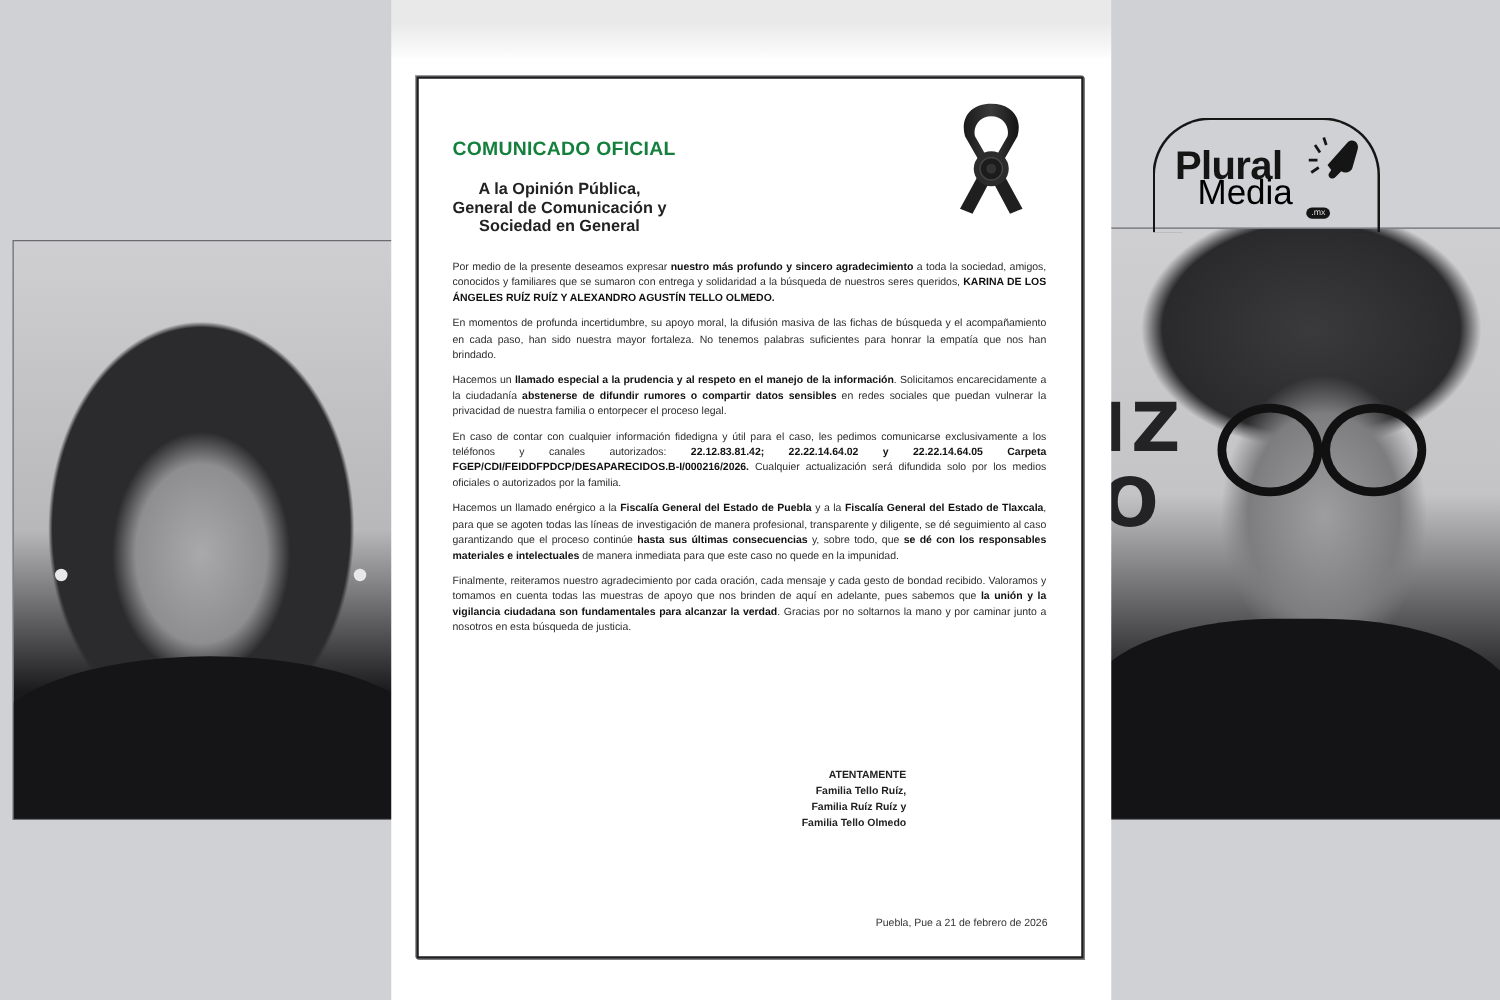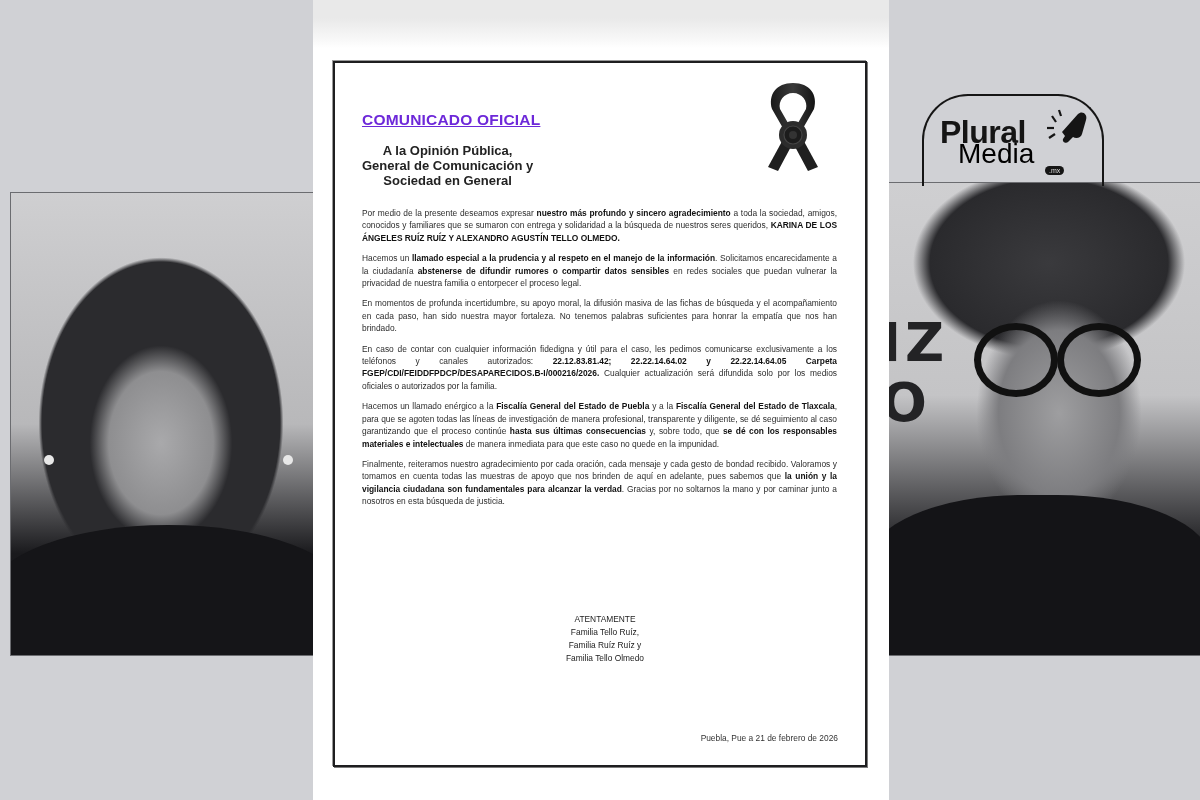--- a/index.html
+++ b/index.html
@@ -40,35 +40,35 @@
     position:absolute; left:313px; top:0; width:576px; height:800px;
     background:linear-gradient(180deg, #e9e9e9 0px, #e9e9e9 18px, #f8f8f8 40px, #ffffff 48px, #ffffff 100%);
   }
   .doc-frame {
     position:absolute; left:20px; top:61px; width:530px; height:702px;
     border:2px solid #1e1e20; box-shadow:1px 1px 0 #7c7c7c, -1px -1px 0 #9a9a9a;
     background:#fff;
   }
   .doc-title {
     position:absolute; left:27px; top:48px;
-    font-weight:bold; font-size:15.5px; text-decoration:underline; color:#6d28d9; letter-spacing:0.2px;text-align:right;
+    font-weight:bold; font-size:15.5px; color:#15803d; letter-spacing:0.2px;text-align:right;
   }
   .addressee {
     position:absolute; left:27px; top:80px; font-weight:bold; font-size:13px; line-height:15px; color:#222;text-align:center;
   }
   .ribbon { position:absolute; left:423px; top:16px; width:70px; height:100px; }
   .body-text {
     position:absolute; left:27px; top:144px; width:475px;
     font-size:8.4px; line-height:12.4px; color:#2c2c2c; text-align:justify;
   }
   .body-text p { margin:0 0 8px 0; }
   .body-text b { color:#111; }
   .signature {
-    position:absolute; left:150px; top:550px; width:240px; text-align:center;
-    font-weight:normal; font-size:8.4px; line-height:13px; color:#222;
+    position:absolute; left:150px; top:550px; width:240px; text-align:right;
+    font-weight:bold; font-size:8.4px; line-height:13px; color:#222;
   }
   .place-date {
     position:absolute; right:27px; top:670px; font-size:8.4px; color:#333;
   }
 
   .logo {
     position:absolute; left:922px; top:94px; width:182px; height:92px;
     border:2.5px solid #151515; border-bottom:none; border-radius:46px 46px 0 0;
     box-sizing:border-box;
   }
@@ -114,22 +114,22 @@
     </svg>
 
     <div class="addressee">
       <div>A la Opinión Pública,</div>
       <div>General de Comunicación y</div>
       <div>Sociedad en General</div>
     </div>
 
     <div class="body-text" id="body-text">
         <p><span>Por medio de la presente deseamos expresar </span><b>nuestro más profundo y sincero agradecimiento</b><span> a toda la sociedad, amigos, conocidos y familiares que se sumaron con entrega y solidaridad a la búsqueda de nuestros seres queridos, </span><b>KARINA DE LOS ÁNGELES RUÍZ RUÍZ Y ALEXANDRO AGUSTÍN TELLO OLMEDO.</b></p>
+        <p><span>En momentos de profunda incertidumbre, su apoyo moral, la difusión masiva de las fichas de búsqueda y el acompañamiento en cada paso, han sido nuestra mayor fortaleza. No tenemos palabras suficientes para honrar la empatía que nos han brindado.</span></p>
         <p><span>Hacemos un </span><b>llamado especial a la prudencia y al respeto en el manejo de la información</b><span>. Solicitamos encarecidamente a la ciudadanía </span><b>abstenerse de difundir rumores o compartir datos sensibles</b><span> en redes sociales que puedan vulnerar la privacidad de nuestra familia o entorpecer el proceso legal.</span></p>
-        <p><span>En momentos de profunda incertidumbre, su apoyo moral, la difusión masiva de las fichas de búsqueda y el acompañamiento en cada paso, han sido nuestra mayor fortaleza. No tenemos palabras suficientes para honrar la empatía que nos han brindado.</span></p>
         <p><span>En caso de contar con cualquier información fidedigna y útil para el caso, les pedimos comunicarse exclusivamente a los teléfonos y canales autorizados: </span><b>22.12.83.81.42; 22.22.14.64.02 y 22.22.14.64.05 Carpeta FGEP/CDI/FEIDDFPDCP/DESAPARECIDOS.B-I/000216/2026.</b><span> Cualquier actualización será difundida solo por los medios oficiales o autorizados por la familia.</span></p>
         <p><span>Hacemos un llamado enérgico a la </span><b>Fiscalía General del Estado de Puebla</b><span> y a la </span><b>Fiscalía General del Estado de Tlaxcala</b><span>, para que se agoten todas las líneas de investigación de manera profesional, transparente y diligente, se dé seguimiento al caso garantizando que el proceso continúe </span><b>hasta sus últimas consecuencias</b><span> y, sobre todo, que </span><b>se dé con los responsables materiales e intelectuales</b><span> de manera inmediata para que este caso no quede en la impunidad.</span></p>
         <p><span>Finalmente, reiteramos nuestro agradecimiento por cada oración, cada mensaje y cada gesto de bondad recibido. Valoramos y tomamos en cuenta todas las muestras de apoyo que nos brinden de aquí en adelante, pues sabemos que </span><b>la unión y la vigilancia ciudadana son fundamentales para alcanzar la verdad</b><span>. Gracias por no soltarnos la mano y por caminar junto a nosotros en esta búsqueda de justicia.</span></p>
       </div>
 
     <div class="signature">
       <div>ATENTAMENTE</div>
       <div>Familia Tello Ruíz,</div>
       <div>Familia Ruíz Ruíz y</div>
       <div>Familia Tello Olmedo</div>

